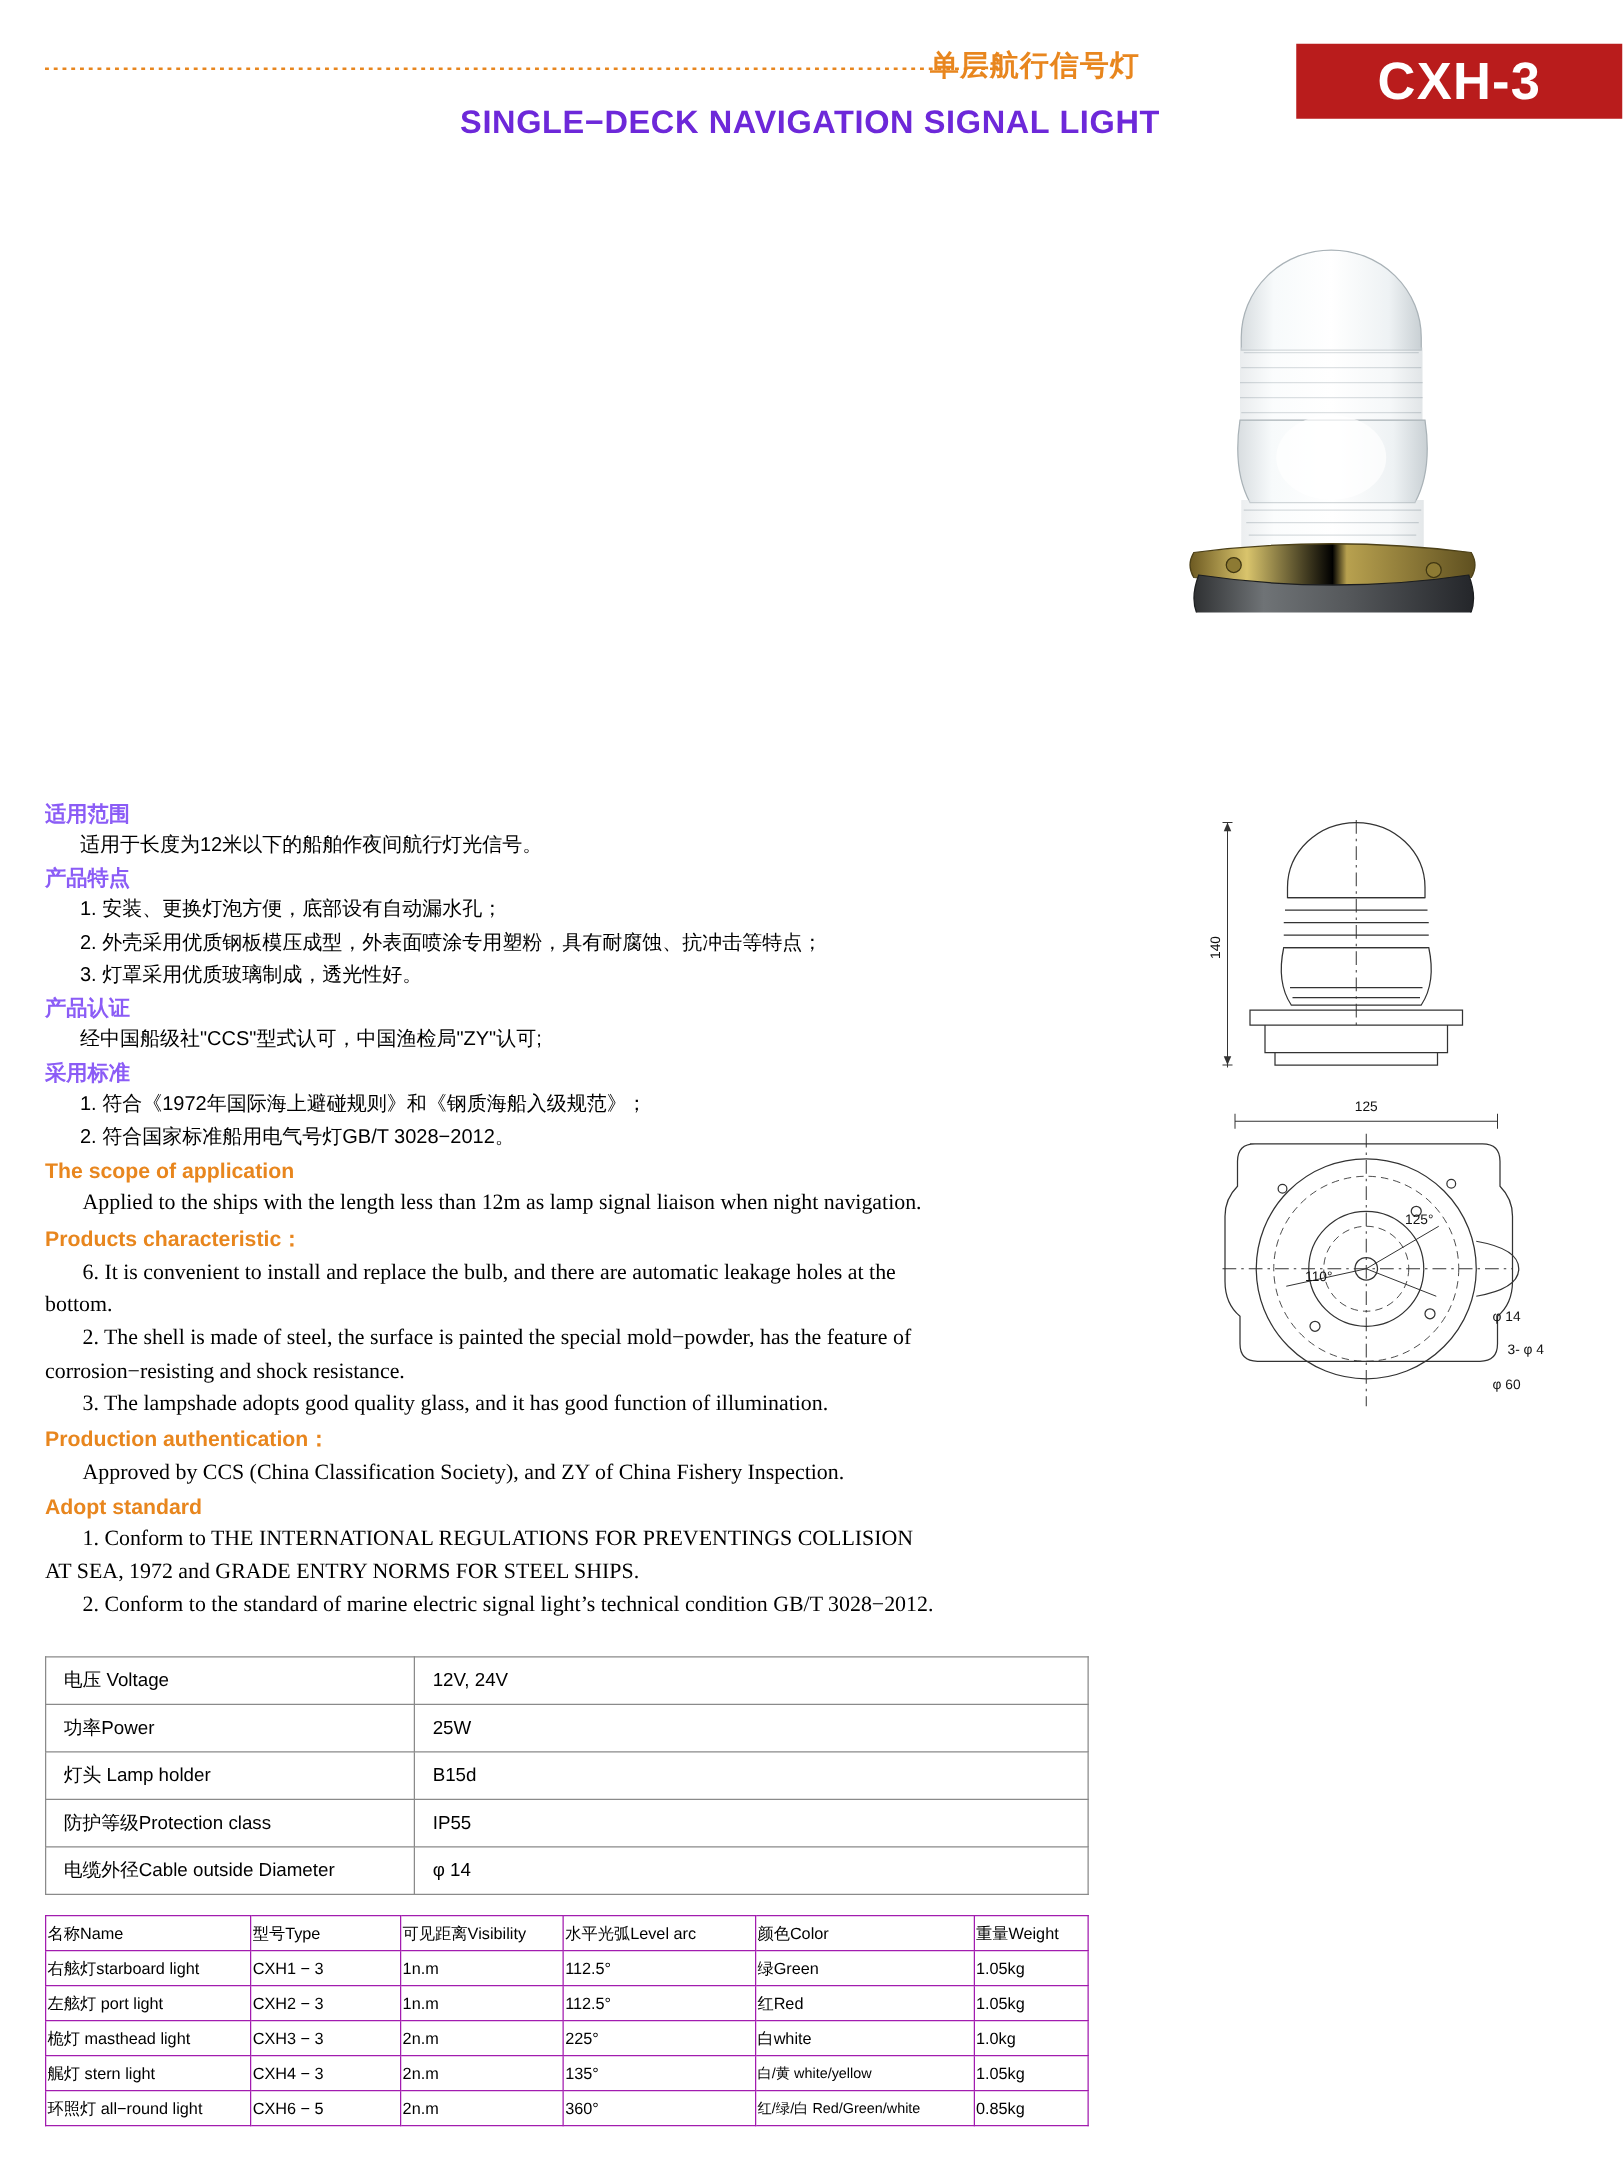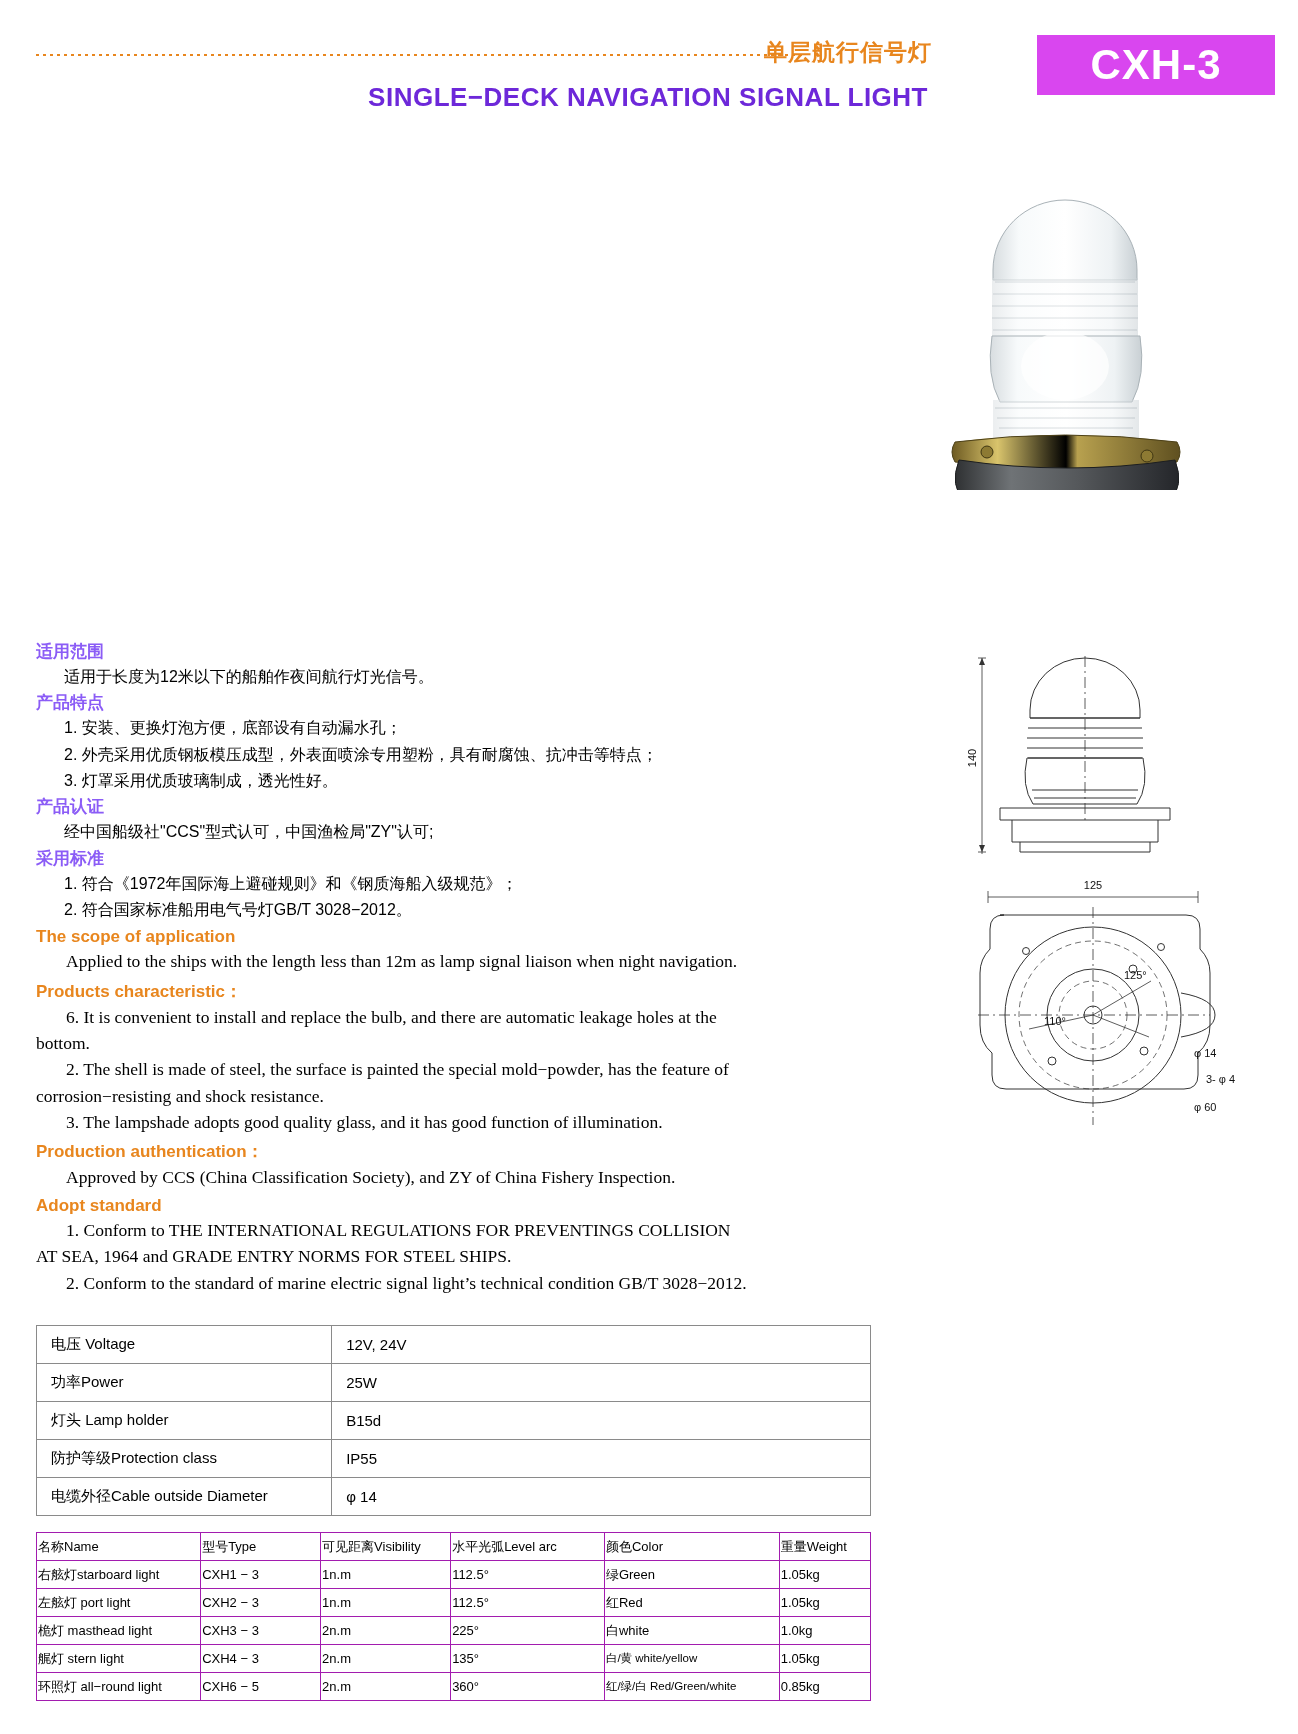--- a/index.html
+++ b/index.html
@@ -6,25 +6,25 @@
   body{
     width:1298px;height:1734px;background:#ffffff;
     font-family:"Liberation Serif", serif;
     position:relative;overflow:hidden;
   }
   
   .header{position:absolute;left:0;top:0;width:1298px;height:130px;}
   .hdr-dots{position:absolute;left:36px;top:54px;width:770px;height:2px;
     background-image:linear-gradient(to right,#e8861e 0 3px,transparent 3px 7px);
     background-size:7px 2px;background-repeat:repeat-x;}
-  .hdr-cn{position:absolute;right:366px;top:37px;font-family:"Liberation Sans",sans-serif;
+  .hdr-cn{position:absolute;right:386px;top:37px;font-family:"Liberation Sans",sans-serif;
     font-size:23px;font-weight:bold;color:#e8861e;letter-spacing:1px;white-space:nowrap;}
   .hdr-en{position:absolute;right:370px;top:82px;font-family:"Liberation Sans",sans-serif;
     font-size:26px;font-weight:bold;color:#6d28d9;letter-spacing:.5px;white-space:nowrap;}
-  .hdr-badge{position:absolute;left:1037px;top:35px;width:238px;height:60px;background:#d946ef;}
+  .hdr-badge{position:absolute;left:1037px;top:35px;width:261px;height:60px;background:#b91c1c;}
   .hdr-badge span{display:block;text-align:center;line-height:60px;color:#fff;
     font-family:"Liberation Sans",sans-serif;font-size:42px;font-weight:bold;letter-spacing:1px;}
   .photo-wrap{position:absolute;left:935px;top:160px;width:320px;height:330px;}
 
   
   .body-text{position:absolute;left:36px;top:640px;width:860px;}
   .sec-cn{color:#8b5cf6;font-family:"Liberation Sans",sans-serif;font-weight:bold;
     font-size:17px;margin:0 0 2px 0;}
   .sec-en{color:#e8861e;font-family:"Liberation Sans",sans-serif;font-weight:bold;
     font-size:17px;margin:5px 0 2px 0;}
@@ -144,21 +144,21 @@
   <p class="p-en">bottom.</p>
   <p class="p-en ind">2. The shell is made of steel, the surface is painted the special mold−powder, has the feature of</p>
   <p class="p-en">corrosion−resisting and shock resistance.</p>
   <p class="p-en ind">3. The lampshade adopts good quality glass, and it has good function of illumination.</p>
 
   <div class="sec-en">Production authentication：</div>
   <p class="p-en ind">Approved by CCS (China Classification Society), and ZY of China Fishery Inspection.</p>
 
   <div class="sec-en">Adopt standard</div>
   <p class="p-en ind">1. Conform to THE INTERNATIONAL REGULATIONS FOR PREVENTINGS COLLISION</p>
-  <p class="p-en">AT SEA, 1964 and GRADE ENTRY NORMS FOR STEEL SHIPS.</p>
+  <p class="p-en">AT SEA, 1972 and GRADE ENTRY NORMS FOR STEEL SHIPS.</p>
   <p class="p-en ind">2.  Conform to the standard of marine electric signal light’s technical condition GB/T 3028−2012.</p>
 </div>
 
 <div class="draw1">
   <svg width="300" height="215" viewBox="0 0 300 215">
     <g fill="none" stroke="#333" stroke-width="1">
       <path d="M70 70 a55 52 0 0 1 110 0 l0 8 l-110 0 z"></path>
       <path d="M70 78 h110 M68 88 h114 M67 98 h116 M67 108 h116 M68 118 h114"></path>
       <path d="M67 118 q-6 28 6 46 l104 0 q12 -18 6 -46 z"></path>
       <path d="M72 150 h106 M74 158 h102"></path>

